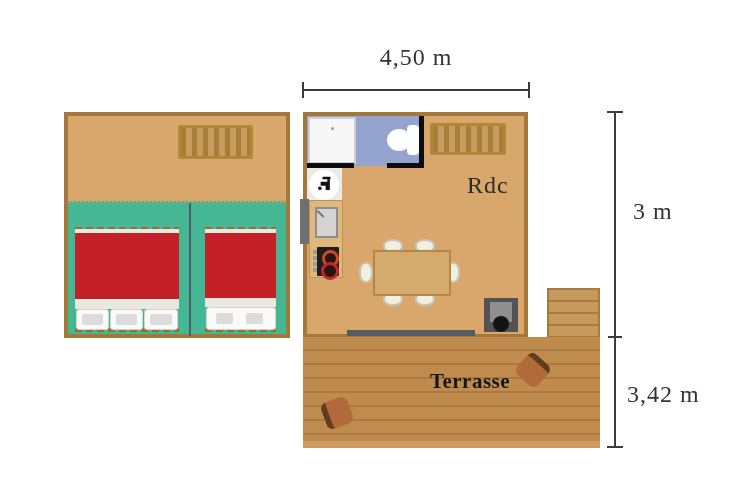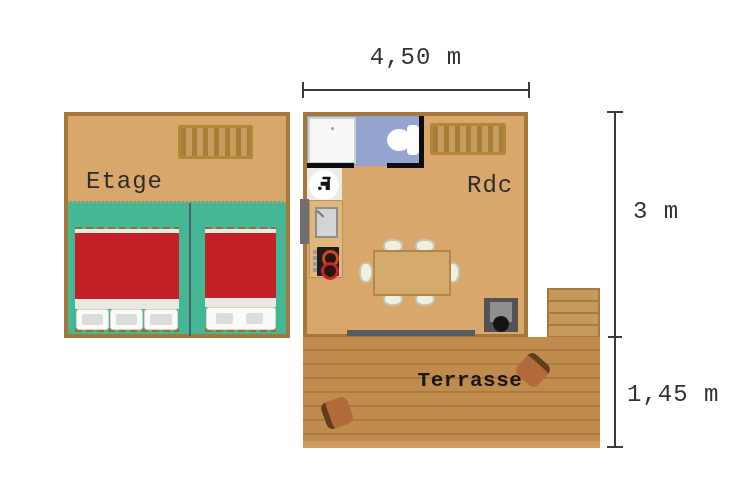--- a/index.html
+++ b/index.html
@@ -1,18 +1,18 @@
 <!DOCTYPE html>
 <html><head>
 <meta charset="utf-8">
 <style>
   html,body{margin:0;padding:0;background:#ffffff;}
   .canvas{
     position:relative;width:751px;height:500px;background:#ffffff;overflow:hidden;
-    font-family:Liberation Mono, monospace;color:#2c2c2c;
+    font-family:Liberation Serif, serif;color:#2c2c2c;
   }
   .abs{position:absolute;box-sizing:border-box;}
 
   
   .dim-line{background:#3c3c3c;}
   .dim-text{font-size:24px;letter-spacing:1px;color:#333;white-space:nowrap;}
 
   
   .plan{background:#d9a76c;border:4px solid #a4783a;}
   .room-label{font-size:24px;letter-spacing:1px;color:#2c2c2c;}
@@ -84,27 +84,26 @@
   <div class="abs dim-text" style="left:302px;top:44px;width:228px;text-align:center;">4,50 m</div>
   <div class="abs dim-line" style="left:302px;top:89px;width:228px;height:2px;"></div>
   <div class="abs dim-line" style="left:302px;top:82px;width:2px;height:16px;"></div>
   <div class="abs dim-line" style="left:528px;top:82px;width:2px;height:16px;"></div>
 
   <div class="abs dim-line" style="left:614px;top:112px;width:2px;height:336px;"></div>
   <div class="abs dim-line" style="left:607px;top:111px;width:16px;height:2px;"></div>
   <div class="abs dim-line" style="left:608px;top:336px;width:14px;height:2px;"></div>
   <div class="abs dim-line" style="left:607px;top:446px;width:16px;height:2px;"></div>
   <div class="abs dim-text" style="left:633px;top:198px;">3 m</div>
-  <div class="abs dim-text" style="left:627px;top:381px;">1,45 m</div>
+  <div class="abs dim-text" style="left:627px;top:381px;">3,42 m</div>
 
   <div class="abs plan" style="left:64px;top:112px;width:226px;height:226px;">
 
     <div class="abs stairs" style="left:110px;top:9px;width:75px;height:34px;"></div>
 
-    <div class="abs room-label" style="left:18px;top:52px;">Etage</div>
 
     <div class="abs green-zone" style="left:0;top:85px;width:218px;height:133px;">
       <div class="abs room-divider" style="left:121px;top:0;width:2px;height:133px;"></div>
 
       <div class="bed" style="left:7px;top:24px;width:104px;height:107px;">
         <div class="dash" style="top:0;"></div>
         <div class="fold" style="left:0;top:2px;width:104px;height:6px;"></div>
         <div class="duvet" style="left:0;top:6px;width:104px;height:66px;"></div>
         <div class="fold" style="left:0;top:72px;width:104px;height:10px;"></div>
         <div class="dash" style="top:101px;"></div>

